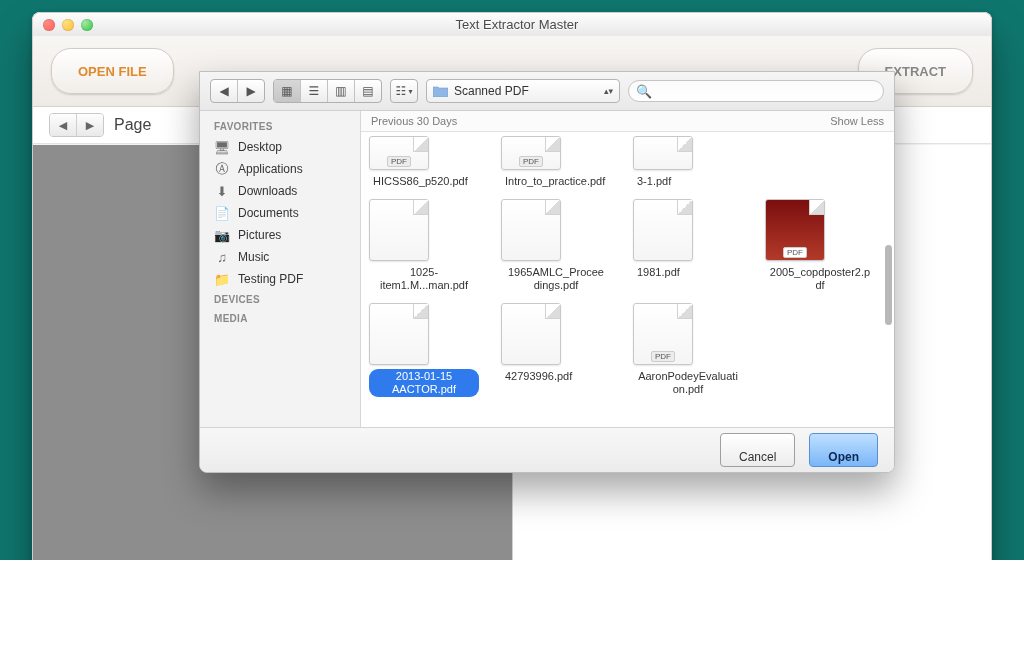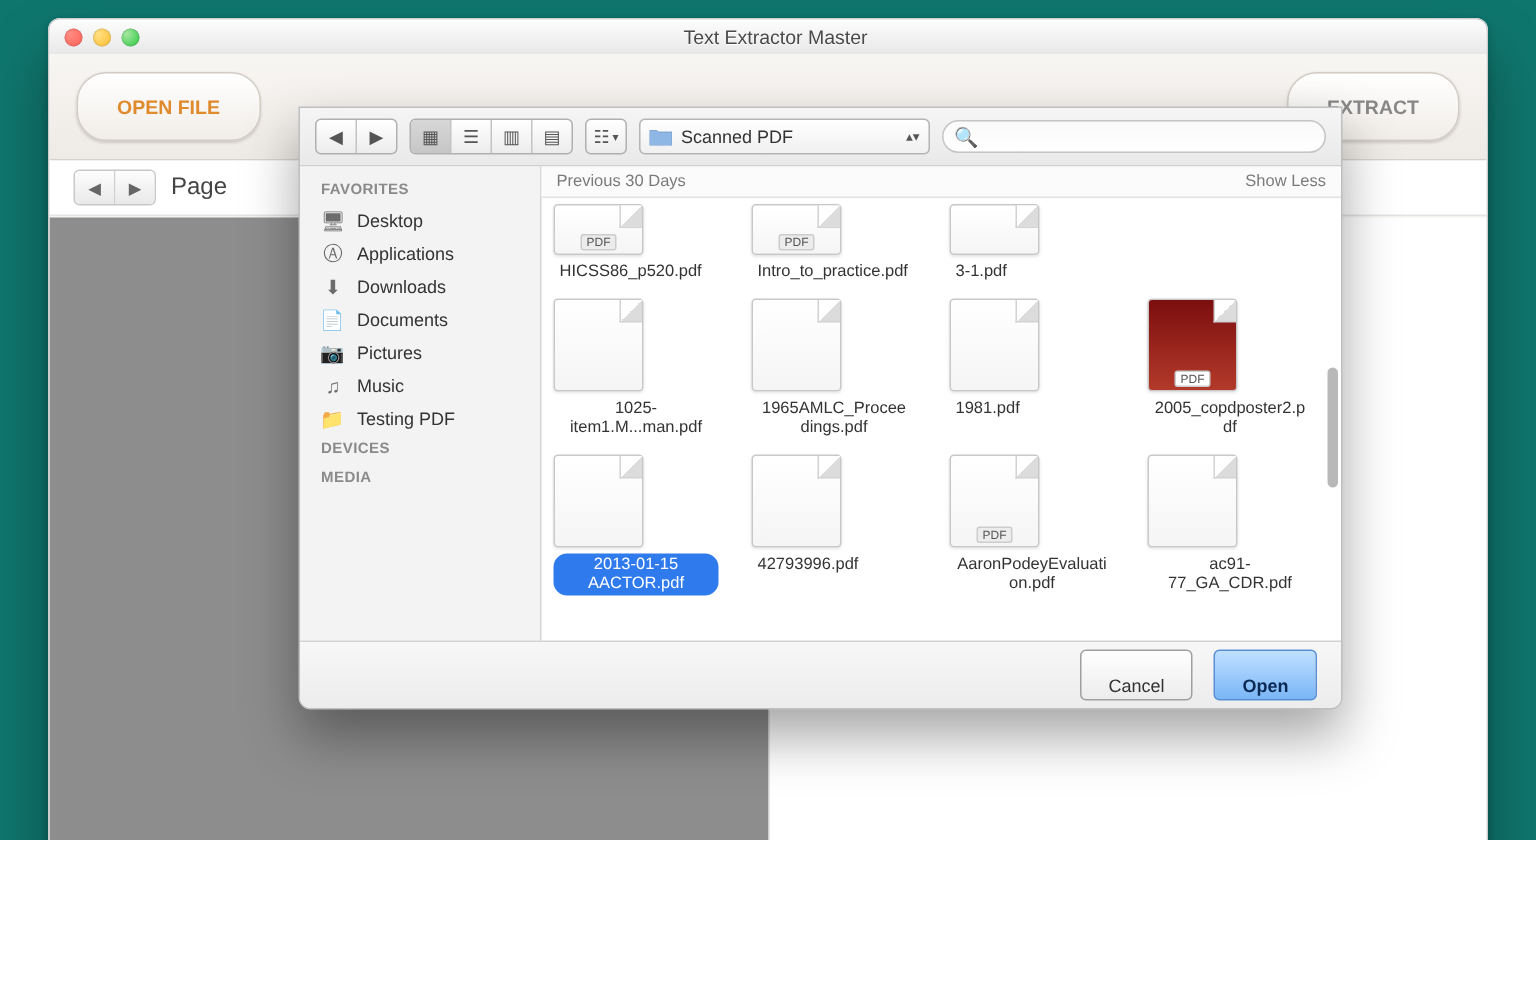--- a/index.html
+++ b/index.html
@@ -239,24 +239,20 @@
                   <div class="cell">
                     <div class="thumb"></div>
                     <span class="fname">42793996.pdf</span>
                   </div>
                   <div class="cell">
                     <div class="thumb">
                         <span class="pdfbadge">PDF</span>
                       </div>
                     <span class="fname">AaronPodeyEvaluation.pdf</span>
                   </div>
-                  <div class="cell">
-                    <div class="thumb"></div>
-                    <span class="fname">ac91-77_GA_CDR.pdf</span>
-                  </div>
                 </div>
 
               </div>
               <div class="scroll-track">
                 <div class="scroll-thumb" style="top:110px;height:80px"></div>
               </div>
             </div>
 
           </div>
 

